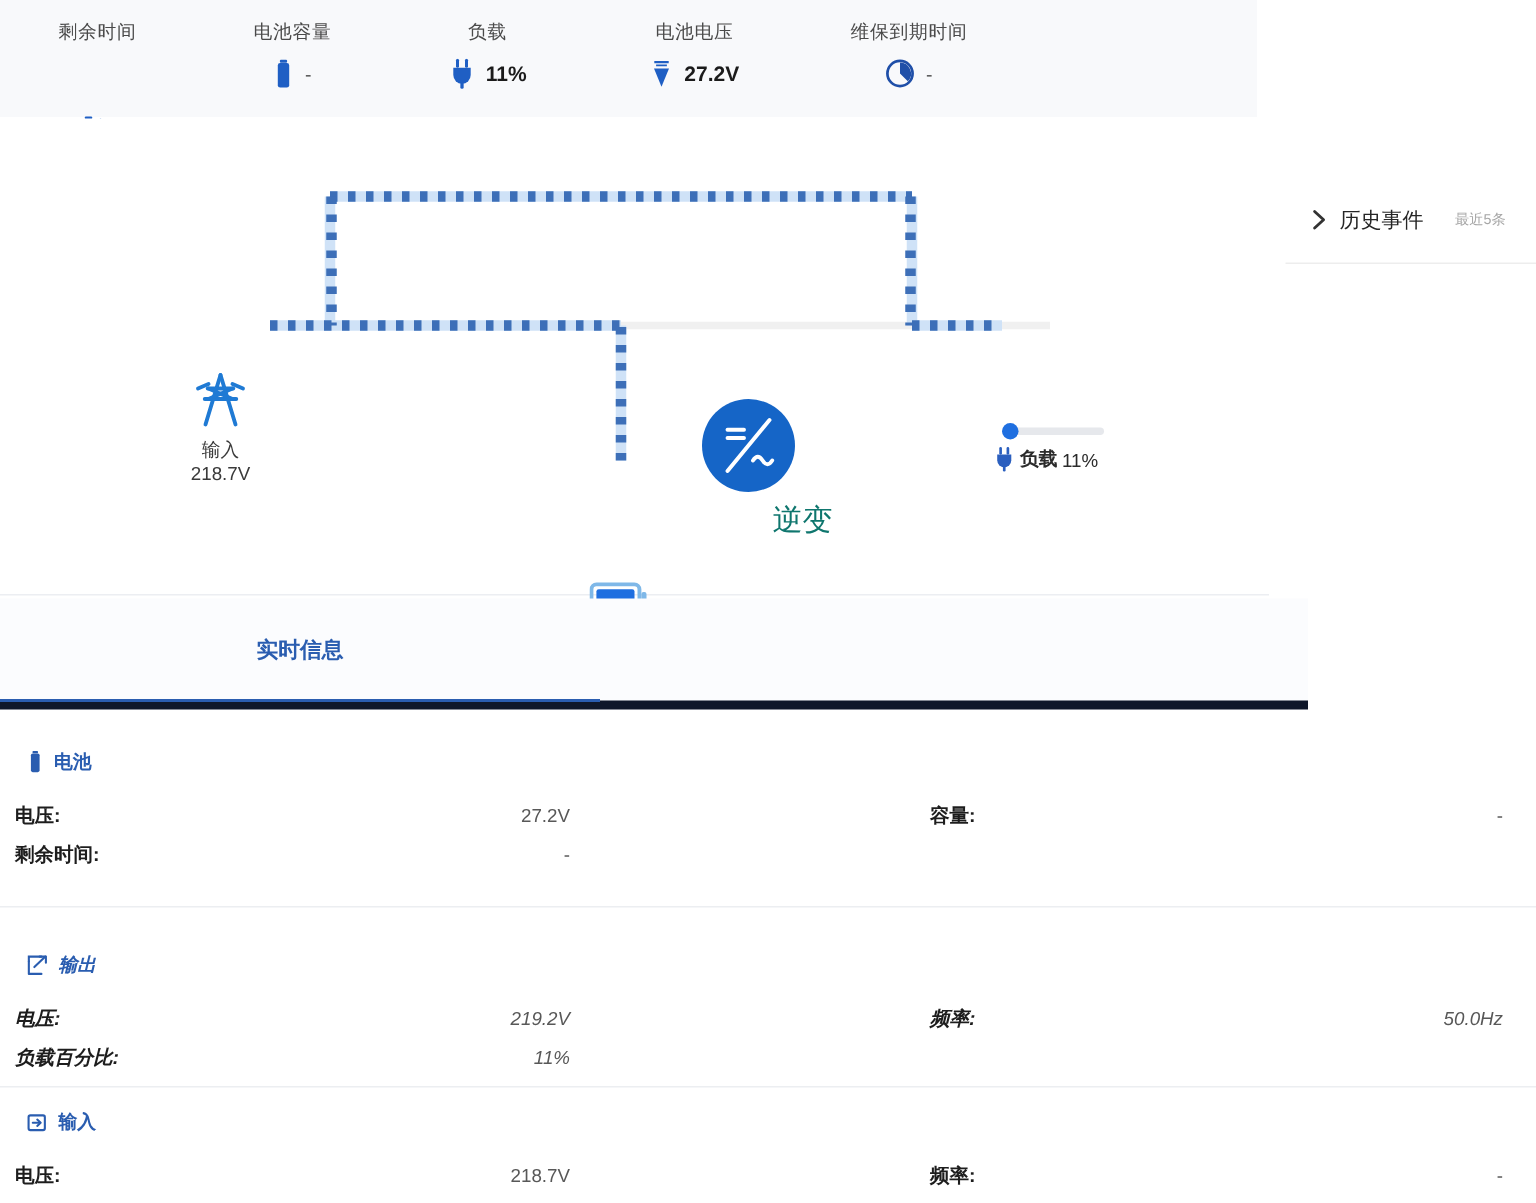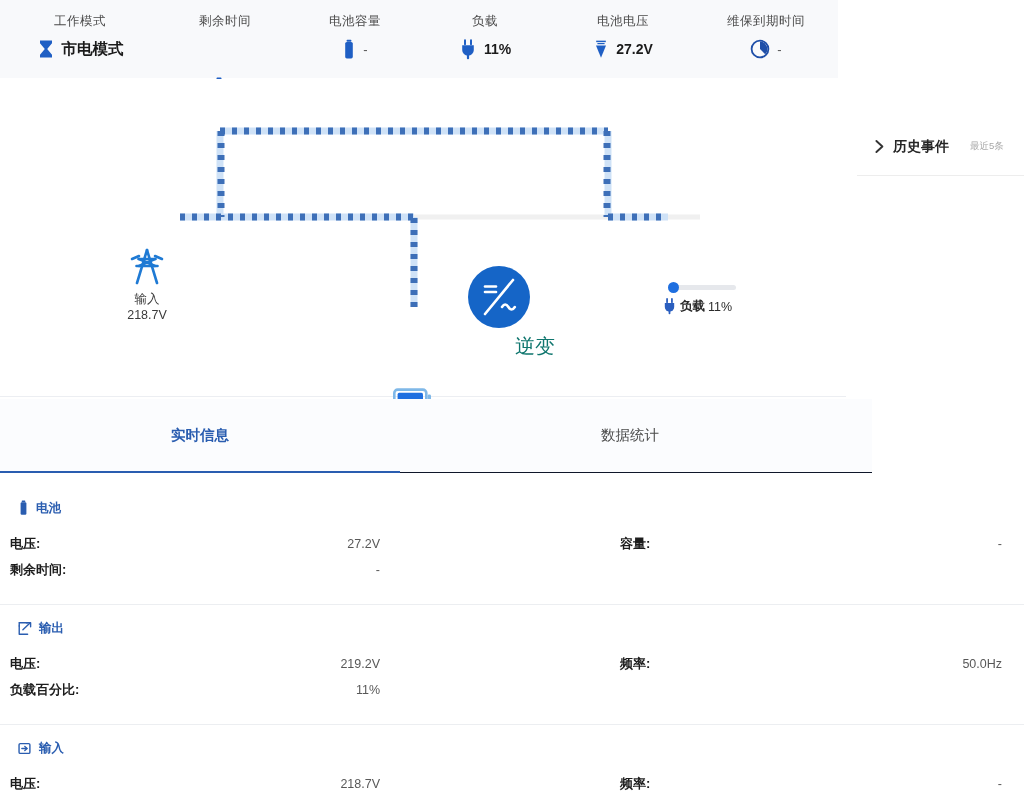--- a/index.html
+++ b/index.html
@@ -71,27 +71,27 @@
   .load-pct { font-size: 12.5px; color:#2b2b2b; }
 
   
   .side-panel {
     position: absolute; left: 857px; top: 118px;
     width: 167px; height: 58px; background:#ffffff;
     border-bottom: 1px solid #ededed;
     display:flex; align-items:center; gap: 7px;
     padding-left: 16px;
   }
-  .side-title { font-size: 14px; font-weight: bold; color:#262626; }
+  .side-title { font-size: 14px; font-weight: normal; color:#262626; }
   .side-sub { font-size: 9.5px; color:#a6a6a6; margin-left:14px; }
 
   
   .tabs {
     position:absolute; left:0; top: 399px; width: 872px; height: 74px;
-    background:#fbfcfe; border-bottom: 1px solid #0f172a;
+    background:#fbfcfe; border-bottom: 6px solid #0f172a;
     display:flex;
   }
   .tab {
     flex: 0 0 400px; display:flex; align-items:center; justify-content:center;
     font-size: 14.5px; color:#4b4b4b; position:relative; height: 100%;
   }
   .tab.active { color:#2a5db0; font-weight: bold; }
   .tab.active::after {
     content:""; position:absolute; left:0; bottom:-1px; width: 100%; height: 2px;
     background:#2a5db0;
@@ -115,29 +115,20 @@
   .cell.right .v { right: 22px; }
   .sec-divider { position:absolute; left:0; width:1024px; height:1px; background:#eceef1; }
 </style>
 </head>
 <body>
 
 <div class="page">
 
   <div class="header-card">
 
-    <div class="metric" style="width:160px;">
-      <div class="metric-label">工作模式</div>
-      <div class="metric-value-row">
-        <svg class="ic" width="18" height="20" viewBox="0 0 18 20">
-          <path d="M3 1.6 H15 V4.2 L10.2 10 L15 15.8 V18.4 H3 V15.8 L7.8 10 L3 4.2 Z" fill="#1f5fc4"></path>
-        </svg>
-        <span class="metric-value mode">市电模式</span>
-      </div>
-    </div>
 
     <div class="metric" style="width:130px;gap:38px;">
       <div class="metric-label">剩余时间</div>
       <div class="metric-value-row">
         <svg class="ic" width="20" height="21" viewBox="0 0 20 21">
           <rect x="7.6" y="0.6" width="4.8" height="2.2" rx="0.6" fill="#1f5fc4"></rect>
           <circle cx="10" cy="12" r="7.6" fill="none" stroke="#1f5fc4" stroke-width="1.8"></circle>
           <line x1="10" y1="12" x2="10" y2="7.2" stroke="#1f5fc4" stroke-width="1.7" stroke-linecap="round"></line>
           <line x1="16.2" y1="4.6" x2="18" y2="2.9" stroke="#1f5fc4" stroke-width="1.7" stroke-linecap="round"></line>
         </svg>
@@ -274,21 +265,20 @@
   <div class="side-panel">
     <svg width="13" height="15" viewBox="0 0 13 15">
       <path d="M3.4 2 L9.4 7.5 L3.4 13" fill="none" stroke="#333333" stroke-width="1.9" stroke-linecap="round" stroke-linejoin="round"></path>
     </svg>
     <span class="side-title">历史事件</span>
     <span class="side-sub">最近5条</span>
   </div>
 
   <div class="tabs">
     <div class="tab active">实时信息</div>
-    <div class="tab">数据统计</div>
   </div>
 
   <div class="section" style="top: 497px;">
     <div class="sec-head">
       <svg width="11" height="16" viewBox="0 0 14 21">
         <rect x="4.6" y="0.8" width="4.8" height="2" rx="0.7" fill="#2a5db0"></rect>
         <rect x="3.2" y="3" width="7.6" height="16.4" rx="1.6" fill="#2a5db0"></rect>
       </svg>
       <span class="sec-title">电池</span>
     </div>
@@ -306,21 +296,21 @@
       <div class="row">
         <div class="cell left">
           <span class="k">剩余时间:</span>
           <span class="v">-</span>
         </div>
         <div class="cell right"></div>
       </div>
     </div>
   </div>
 
-  <div class="section" style="top: 617px;">
+  <div class="section" style="top: 632px; font-style: italic;">
     <div class="sec-head">
       <svg width="14" height="15" viewBox="0 0 16 16">
         <path d="M1.4 5 V14.6 H11 " fill="none" stroke="#2a5db0" stroke-width="1.6" stroke-linecap="round" stroke-linejoin="round"></path>
         <path d="M1.4 5 V1.4 H11" fill="none" stroke="#2a5db0" stroke-width="1.6" stroke-linecap="round"></path>
         <path d="M5.6 9.4 L14 1.4" fill="none" stroke="#2a5db0" stroke-width="1.6" stroke-linecap="round"></path>
         <path d="M9.6 1.4 H14.4 V6.1" fill="none" stroke="#2a5db0" stroke-width="1.6" stroke-linecap="round" stroke-linejoin="round"></path>
       </svg>
       <span class="sec-title">输出</span>
     </div>
     <div class="rows">

